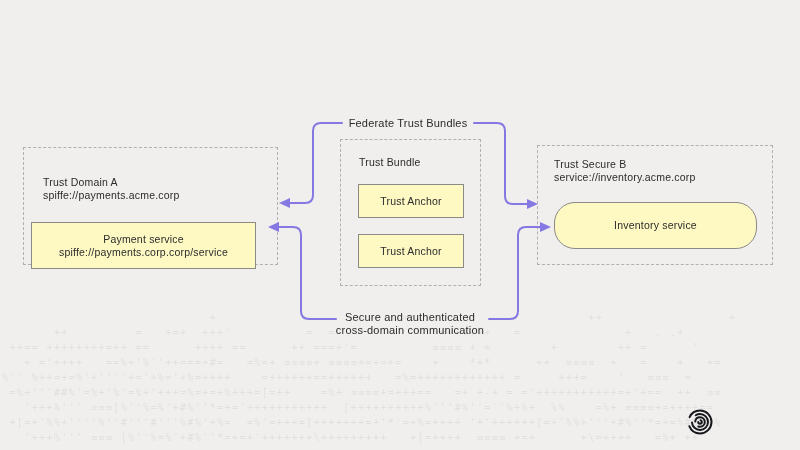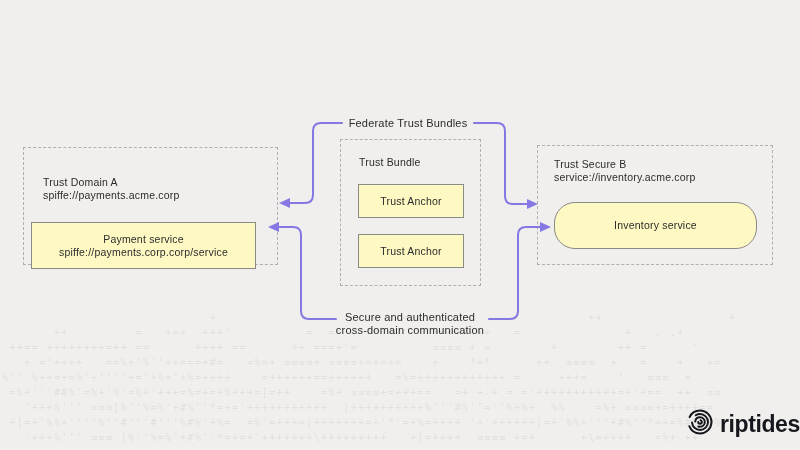--- a/index.html
+++ b/index.html
@@ -128,16 +128,15 @@
 
   <div class="logo">
     <span class="logo-icon">
       <svg width="30" height="30" viewBox="0 0 30 30">
         <circle class="arc" cx="15" cy="15" r="11.5" pathLength="100" stroke-dasharray="87 13" stroke-dashoffset="43"></circle>
         <circle class="arc" cx="15" cy="15" r="8" pathLength="100" stroke-dasharray="83 17" stroke-dashoffset="34"></circle>
         <circle class="arc" cx="15" cy="15" r="4.8" pathLength="100" stroke-dasharray="79 21" stroke-dashoffset="48"></circle>
         <circle class="arc" cx="15" cy="15" r="1.8" pathLength="100" stroke-dasharray="70 30" stroke-dashoffset="20"></circle>
       </svg>
     </span>
-    <span class="logo-text">riptides</span>
   </div>
 
 </div>
 
 </body></html>

